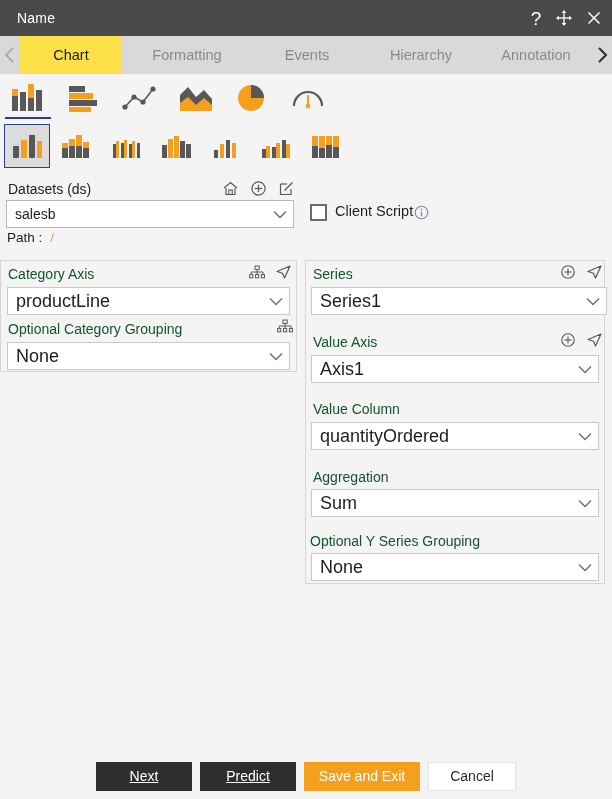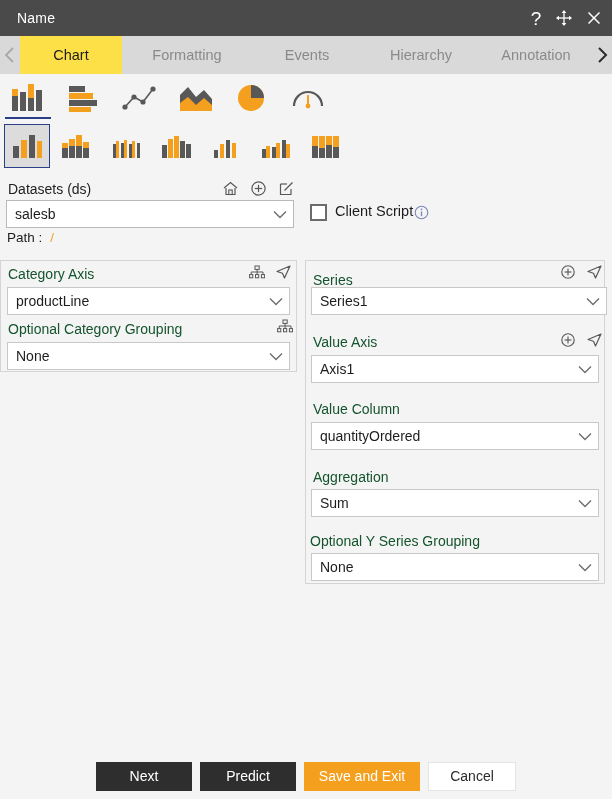--- a/index.html
+++ b/index.html
@@ -118,36 +118,36 @@
   .panel-left { left: 0px; top: 260px; width: 297px; height: 112px; }
   .panel-right { left: 305px; top: 260px; width: 300px; height: 324px; }
 
   .fld-label {
     position: absolute; font-size: 14px; color: #14532d;
   }
   .sel-box {
     position: absolute; background: #ffffff; border: 1px solid #c8c8c8;
     height: 28px; display: flex; align-items: center; cursor: pointer;
   }
-  .sel-box .val { font-size: 14px; color: #1d1d1d; padding-left: 8px; flex: 1;
+  .sel-box .val { font-size: 18px; color: #1d1d1d; padding-left: 8px; flex: 1;
                   white-space: nowrap; overflow: hidden; }
   .row-icons { position: absolute; display: flex; gap: 10px; align-items: center; }
   .row-icons .ic { cursor: pointer; display: block; }
 
   
   .btnrow {
     position: absolute; left: 0; bottom: 8px; width: 612px; height: 30px;
     display: flex; justify-content: center; align-items: center; gap: 8px;
   }
   .btn {
     height: 29px; display: flex; align-items: center; justify-content: center;
     font-size: 14px; cursor: pointer; padding: 0 14px; border: none;
     font-family: "Liberation Sans", sans-serif;
   }
-  .btn.dark { background: #2e2e2e; color: #ffffff; min-width: 96px; }
+  .btn.dark { background: #2e2e2e; color: #ffffff; min-width: 96px; text-decoration: underline; }
   .btn.light { background: #ffffff; color: #2b2b2b; min-width: 88px; border: 1px solid #e4e4e4; }
   .btn.accent { background: #f4a01e; color: #ffffff; min-width: 116px; }
 </style>
 </head>
 <body>
 
 <div id="app">
 
   <div class="titlebar">
     <span class="name-label">Name</span>
@@ -418,21 +418,21 @@
     <span class="val">None</span>
     <span class="chev">
       <svg width="14" height="9" viewBox="0 0 14 9">
           <polyline points="1,1.5 7,7.5 13,1.5" fill="none" stroke="#6e6e6e" stroke-width="1.4"></polyline>
         </svg>
     </span>
   </div>
 
   <div class="panel panel-right"></div>
 
-  <div class="fld-label" style="left:313px; top:272px;">Series</div>
+  <div class="fld-label" style="left:313px; top:266px;">Series</div>
   <div class="row-icons" style="left:560px; top:264px;">
     <span class="ic">
       <svg width="16" height="16" viewBox="0 0 17 17">
         <circle cx="8.5" cy="8.5" r="6.6" fill="none" stroke="#585858" stroke-width="1.2"></circle>
         <line x1="8.5" y1="4.8" x2="8.5" y2="12.2" stroke="#585858" stroke-width="1.2"></line>
         <line x1="4.8" y1="8.5" x2="12.2" y2="8.5" stroke="#585858" stroke-width="1.2"></line>
       </svg>
     </span>
     <span class="ic">
       <svg width="17" height="16" viewBox="0 0 17 16">

